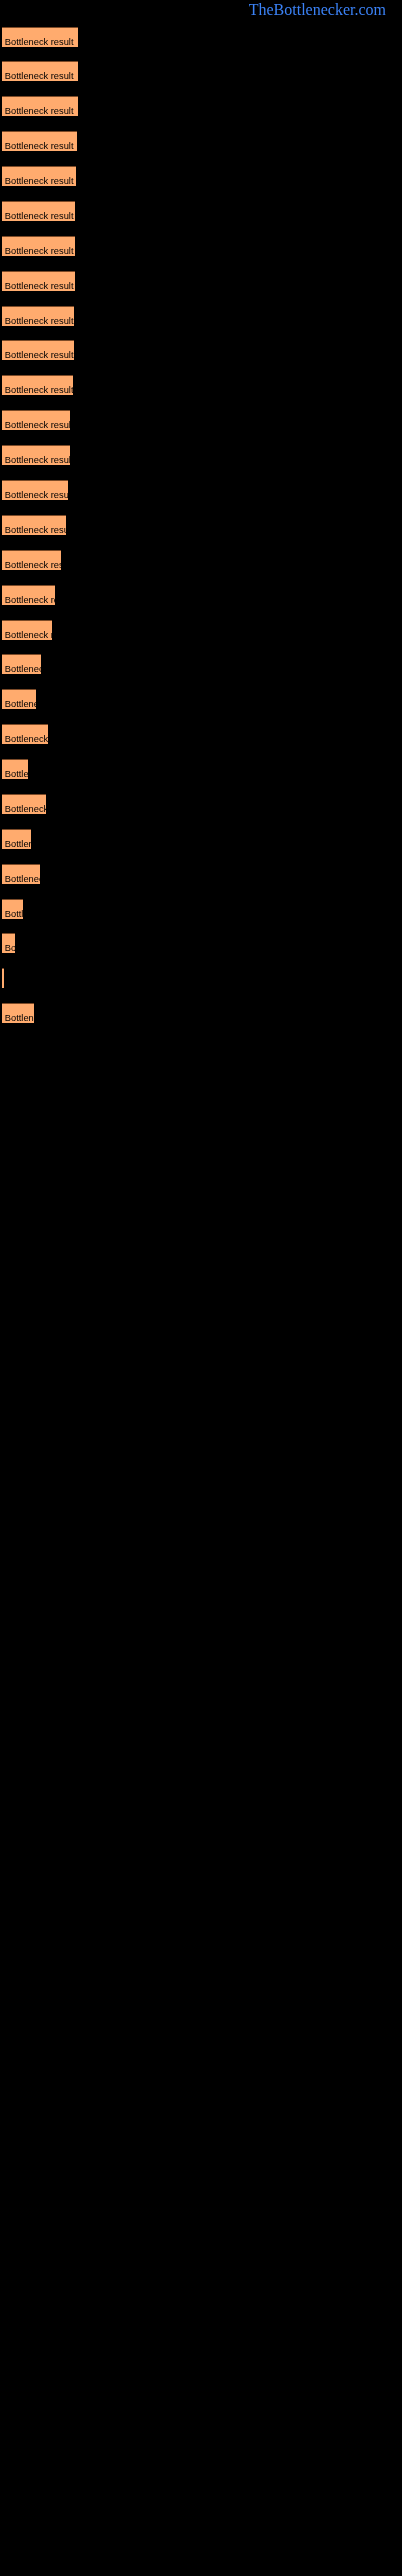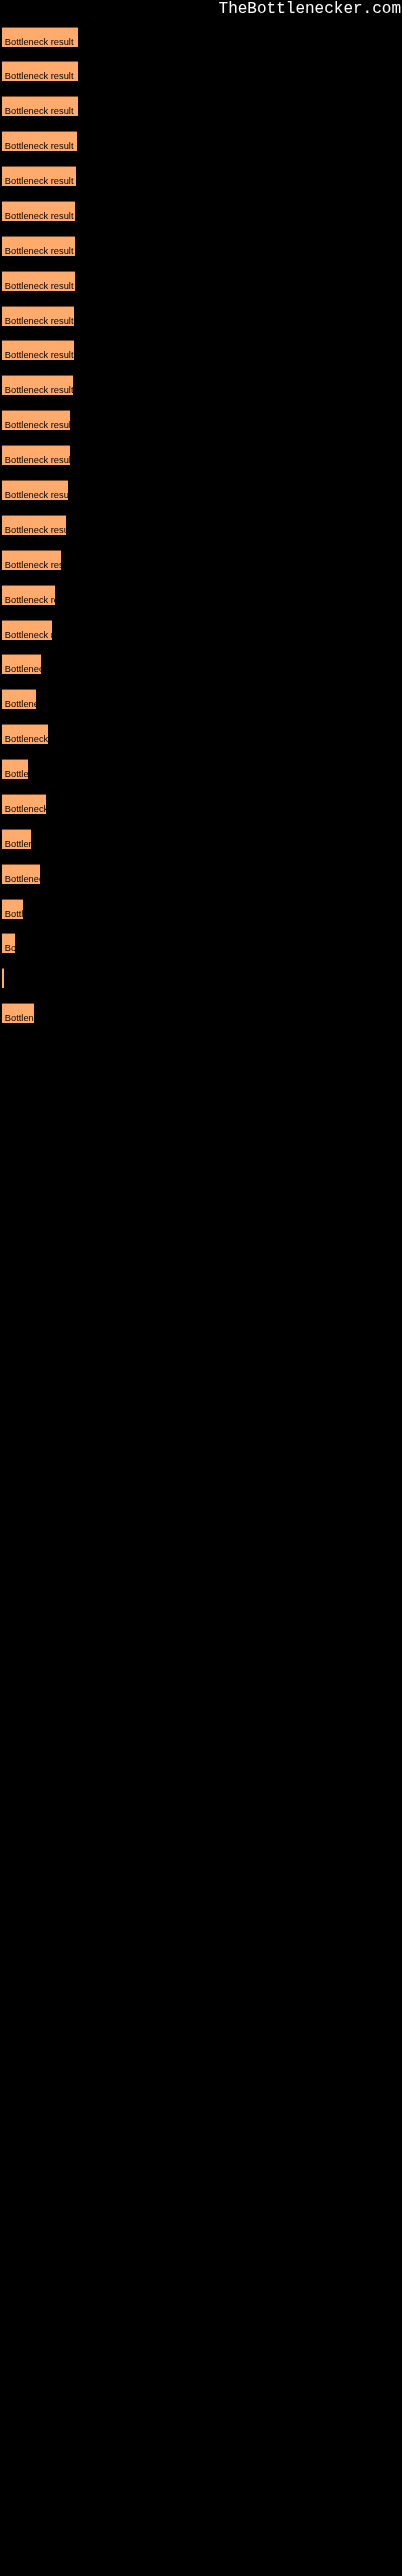--- a/index.html
+++ b/index.html
@@ -6,28 +6,28 @@
   body{
     width:403px;height:2576px;
     background:#000000;
     font-family:"Liberation Sans", sans-serif;
     overflow:hidden;
     position:relative;
   }
   #chart{position:absolute;left:0;top:0;width:403px;height:2576px;}
   .watermark{
     position:absolute;
-    right:2px;
+    right:17px;
     top:0.8px;
     font-size:16px;
     line-height:17.7px;
-    color:#ffffff;
+    color:#3b82f6;
     letter-spacing:0px;
     white-space:nowrap;
-    font-family:Liberation Mono, monospace;
+    font-family:Liberation Serif, serif;
   }
   .bar-row{
     position:absolute;
     left:1.6px;
     height:20px;
   }
   .bar{
     position:absolute;
     left:0;top:0;
     height:20px;

